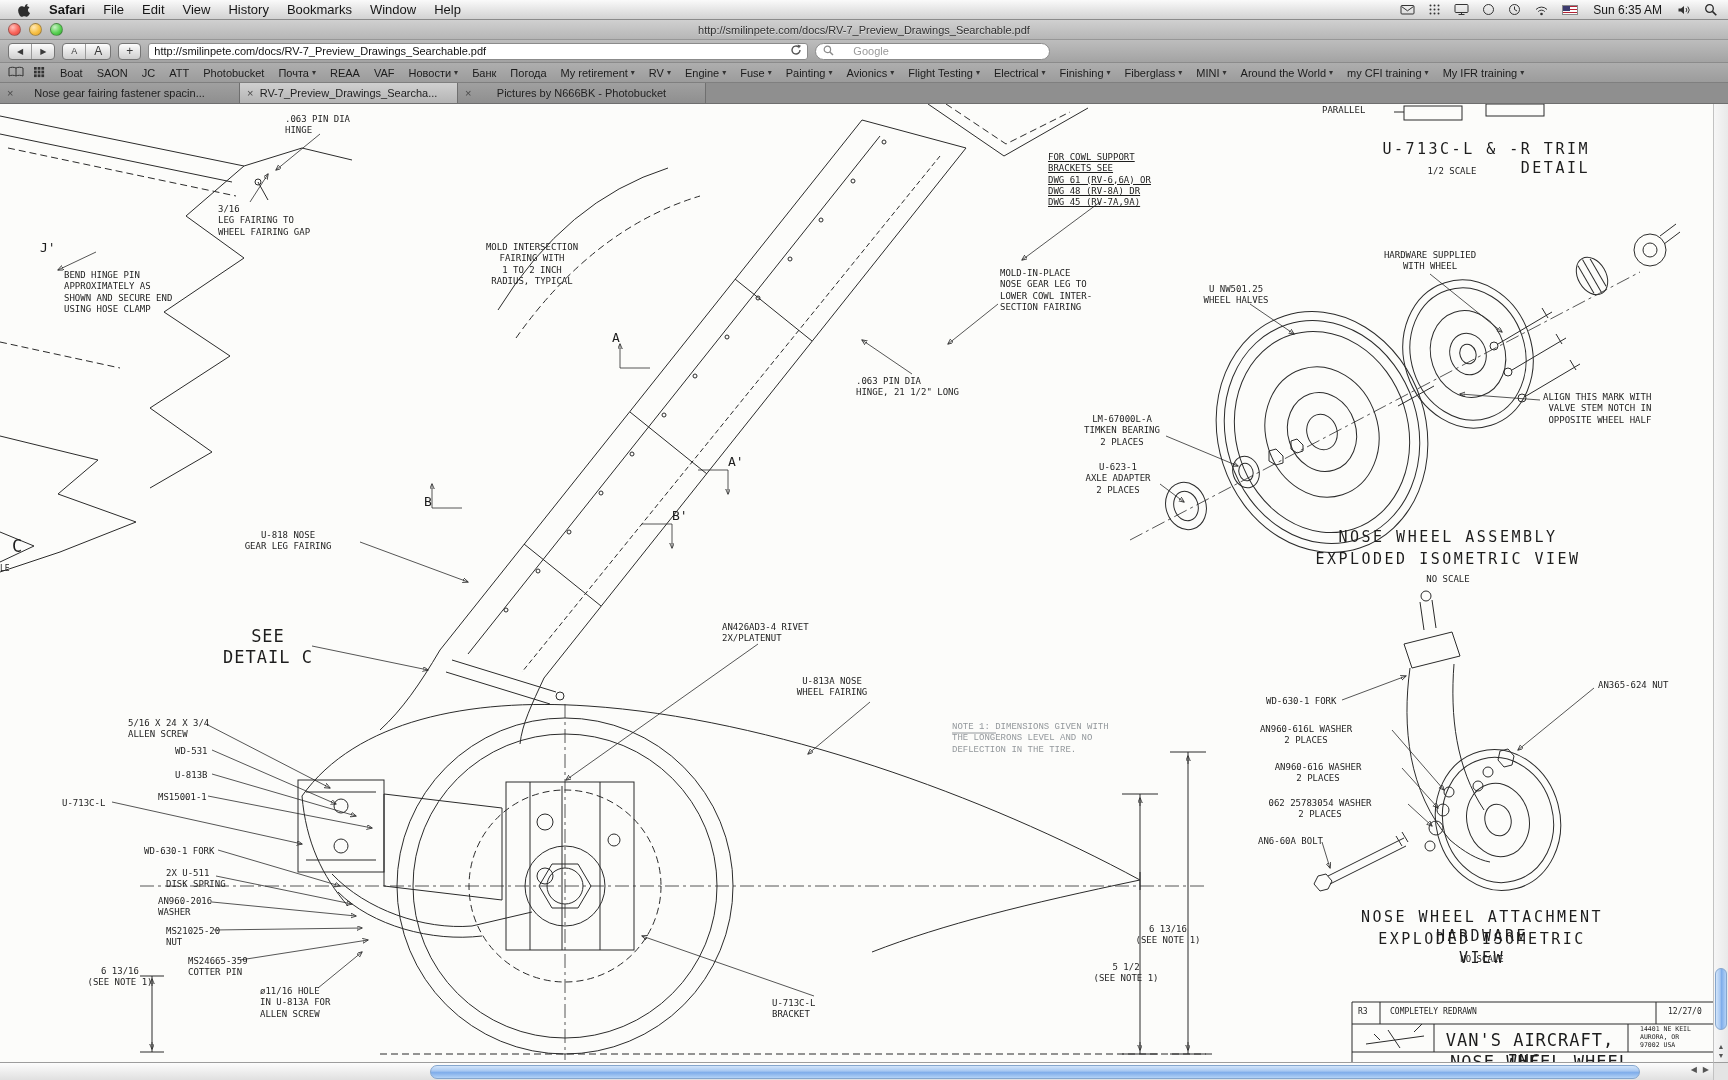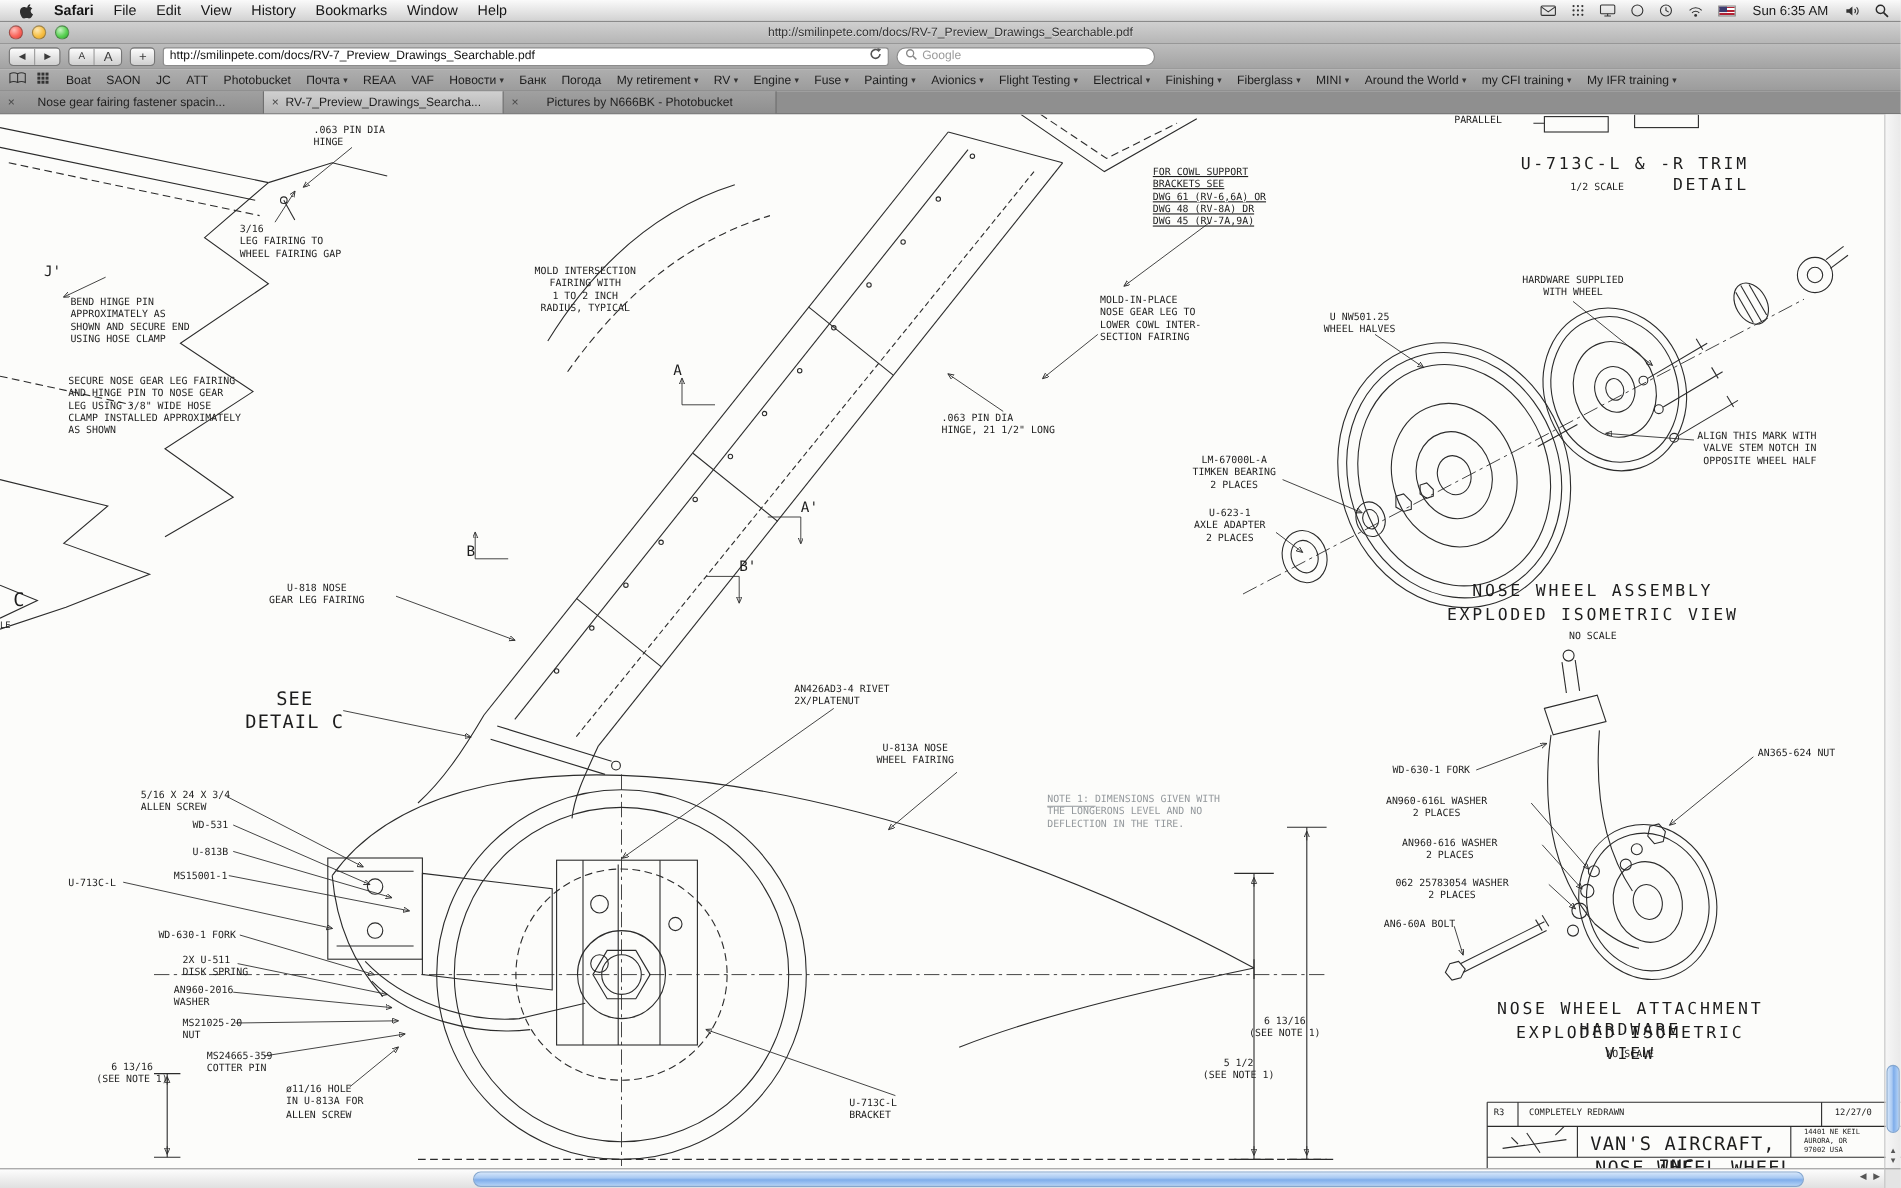--- a/index.html
+++ b/index.html
@@ -39,21 +39,21 @@
   .cap .cell{padding:0 8px;font-size:9px;color:#3a3a3a;display:flex;align-items:center;height:100%}
   .cap .cell + .cell{border-left:1px solid #9a9a9a}
   .cell.glyph{font-size:8px}
   .cell.a-small{font-size:9px}
   .cell.a-big{font-size:12px}
   .cell.plus{font-size:12px;padding:0 7px}
   .url-field{width:660px;height:17px;background:#fff;border:1px solid #8b8b8b;border-radius:3px;
     display:flex;align-items:center;padding:0 5px;gap:4px}
   .url-field input{flex:1;border:none;outline:none;font:11px "Liberation Sans",sans-serif;color:#111;background:transparent}
   .search-field{width:235px;height:17px;background:#fff;border:1px solid #8b8b8b;border-radius:9px;
-    display:flex;align-items:center;padding:0 7px;gap:4px}
+    display:flex;align-items:center;padding:0 7px;gap:19px}
   .search-field input{flex:1;border:none;outline:none;font:11px "Liberation Sans",sans-serif;color:#111;background:transparent}
   .search-field input::placeholder{color:#9a9a9a}
 
   
   .bookmarksbar{position:absolute;top:63px;left:0;width:100%;height:20px;
     background:linear-gradient(#aeaeae,#9c9c9c);border-bottom:1px solid #7f7f7f;
     display:flex;align-items:center;padding:0 8px;font-size:11px;color:#1c1c1c}
   .bm-icons{display:flex;gap:9px;align-items:center;padding-right:8px}
   .bm-items{display:flex;align-items:center;overflow:hidden;white-space:nowrap}
   .bm-item{padding:0 7px;display:inline-flex;align-items:center}
@@ -525,25 +525,20 @@
       <div class="dlabel" style="left: 285px; top: 10px;">.063 PIN DIA
 HINGE</div>
       <div class="dlabel" style="left: 218px; top: 100px;">3/16
 LEG FAIRING TO
 WHEEL FAIRING GAP</div>
       <div class="dlabel marker" style="left: 40px; top: 136px;">J'</div>
       <div class="dlabel" style="left: 64px; top: 166px;">BEND HINGE PIN
 APPROXIMATELY AS
 SHOWN AND SECURE END
 USING HOSE CLAMP</div>
-      <div class="dlabel" style="left: 62px; top: 238px;">SECURE NOSE GEAR LEG FAIRING
-AND HINGE PIN TO NOSE GEAR
-LEG USING 3/8" WIDE HOSE
-CLAMP INSTALLED APPROXIMATELY
-AS SHOWN</div>
       <div class="dlabel ctr" style="left: 532px; top: 138px;">MOLD INTERSECTION
 FAIRING WITH
 1 TO 2 INCH
 RADIUS, TYPICAL</div>
       <div class="dlabel" style="left: 1048px; top: 48px; text-decoration: underline;">FOR COWL SUPPORT
 BRACKETS SEE
 DWG 61 (RV-6,6A) OR
 DWG 48 (RV-8A) DR
 DWG 45 (RV-7A,9A)</div>
       <div class="dlabel" style="left: 1000px; top: 164px;">MOLD-IN-PLACE
@@ -578,21 +573,21 @@
       <div class="dlabel ctr" style="left: 288px; top: 426px;">U-818 NOSE
 GEAR LEG FAIRING</div>
       <div class="dlabel big" style="left: 12px; top: 432px;">C</div>
       <div class="dlabel small" style="left: 0px; top: 460px;">LE</div>
       <div class="dlabel subtitle ctr" style="left: 268px; top: 522px;">SEE
 DETAIL C</div>
       <div class="dlabel" style="left: 722px; top: 518px;">AN426AD3-4 RIVET
 2X/PLATENUT</div>
       <div class="dlabel ctr" style="left: 832px; top: 572px;">U-813A NOSE
 WHEEL FAIRING</div>
-      <div class="dlabel note" style="left: 952px; top: 618px;">NOTE 1: DIMENSIONS GIVEN WITH
+      <div class="dlabel note" style="left: 952px; top: 618px; font-family: Liberation Mono, monospace;">NOTE 1: DIMENSIONS GIVEN WITH
 THE LONGERONS LEVEL AND NO
 DEFLECTION IN THE TIRE.</div>
       <div class="dlabel" style="left: 1266px; top: 592px;">WD-630-1 FORK</div>
       <div class="dlabel" style="left: 1598px; top: 576px;">AN365-624 NUT</div>
       <div class="dlabel ctr" style="left: 1306px; top: 620px;">AN960-616L WASHER
 2 PLACES</div>
       <div class="dlabel ctr" style="left: 1318px; top: 658px;">AN960-616 WASHER
 2 PLACES</div>
       <div class="dlabel ctr" style="left: 1320px; top: 694px;">062 25783054 WASHER
 2 PLACES</div>

